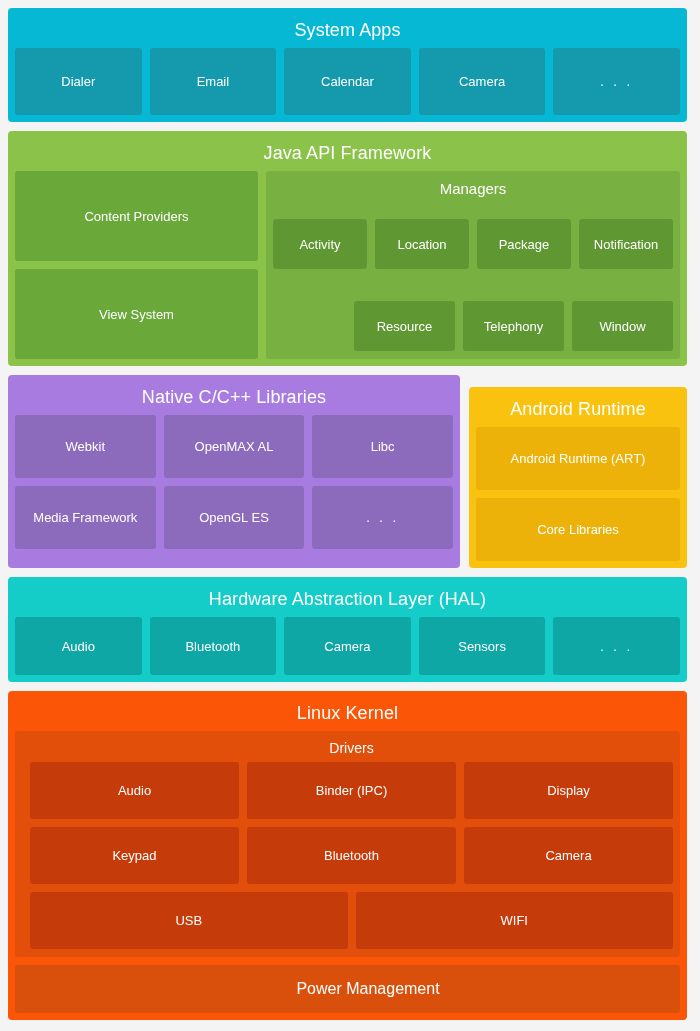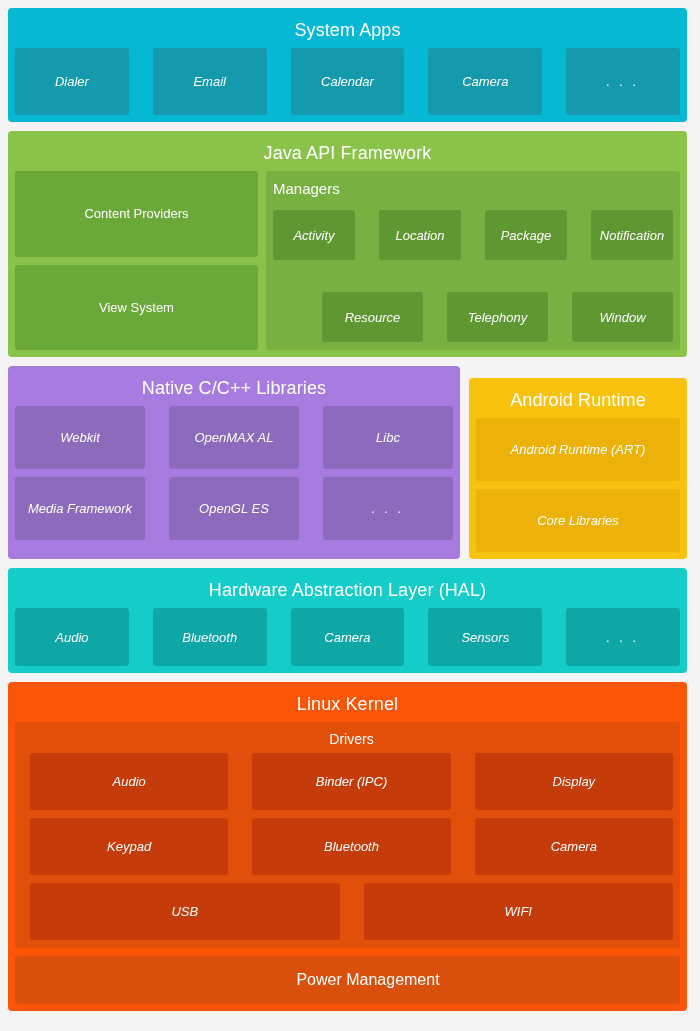--- a/index.html
+++ b/index.html
@@ -33,22 +33,21 @@
     color: #ffffff;
     font-size: 18px;
     font-weight: 400;
     line-height: 30px;
     padding-bottom: 3px;
     letter-spacing: .1px;
   }
 
   .row {
     display: flex;
-    gap: 24px;
-    font-style: italic;
+    gap: 8px;
   }
   .row + .row { margin-top: 8px; }
 
   .cell {
     flex: 1;
     display: flex;
     align-items: center;
     justify-content: center;
     color: #ffffff;
     font-size: 13px;
@@ -71,24 +70,25 @@
     gap: 8px;
   }
   .java-left .cell { background: #6aa83a; height: 72px; }
   .managers {
     flex: 1;
     background: #78b142;
     border-radius: 3px;
     padding: 6px 7px 8px 7px;
   }
   .managers-title {
+    text-align: center;
     color: #ffffff;
     font-size: 15px;
     line-height: 24px;
-    padding-bottom: 9px;
+    padding-bottom: 18px;
   }
   .managers .cell { background: #5f9733; height: 50px; }
   .managers .row.centered { justify-content: flex-end; margin-top: 32px; }
   .managers .row.centered .cell { flex: 0 0 101px; }
 
   
   .midrow {
     display: flex;
     gap: 9px;
   }

